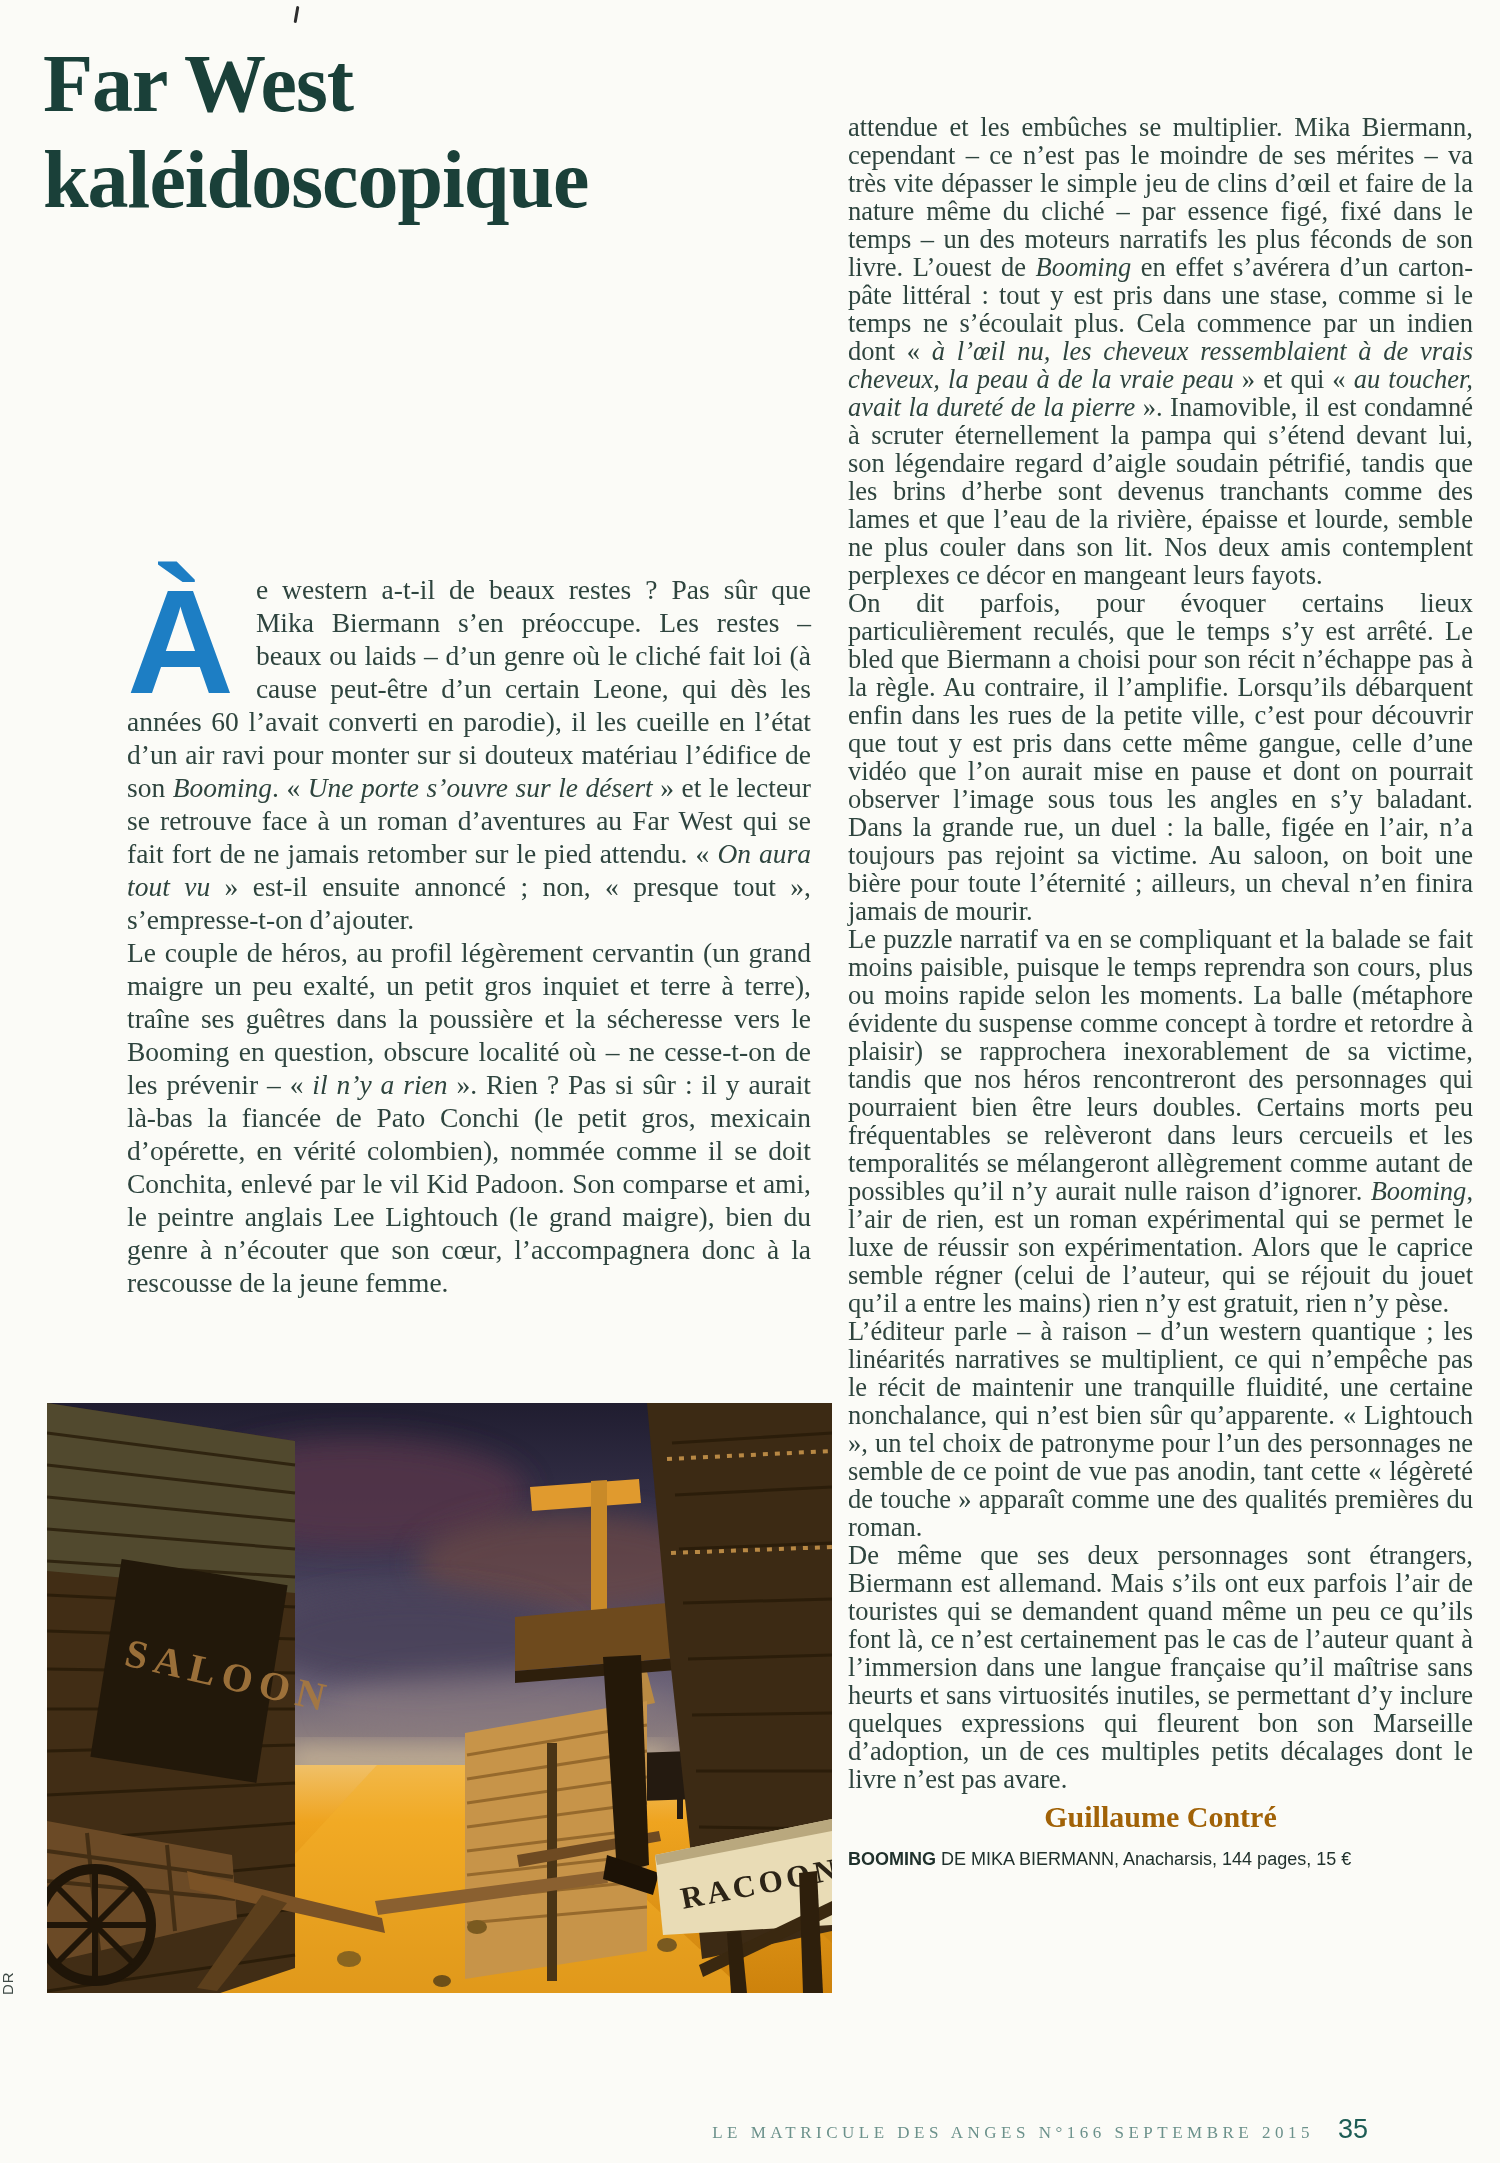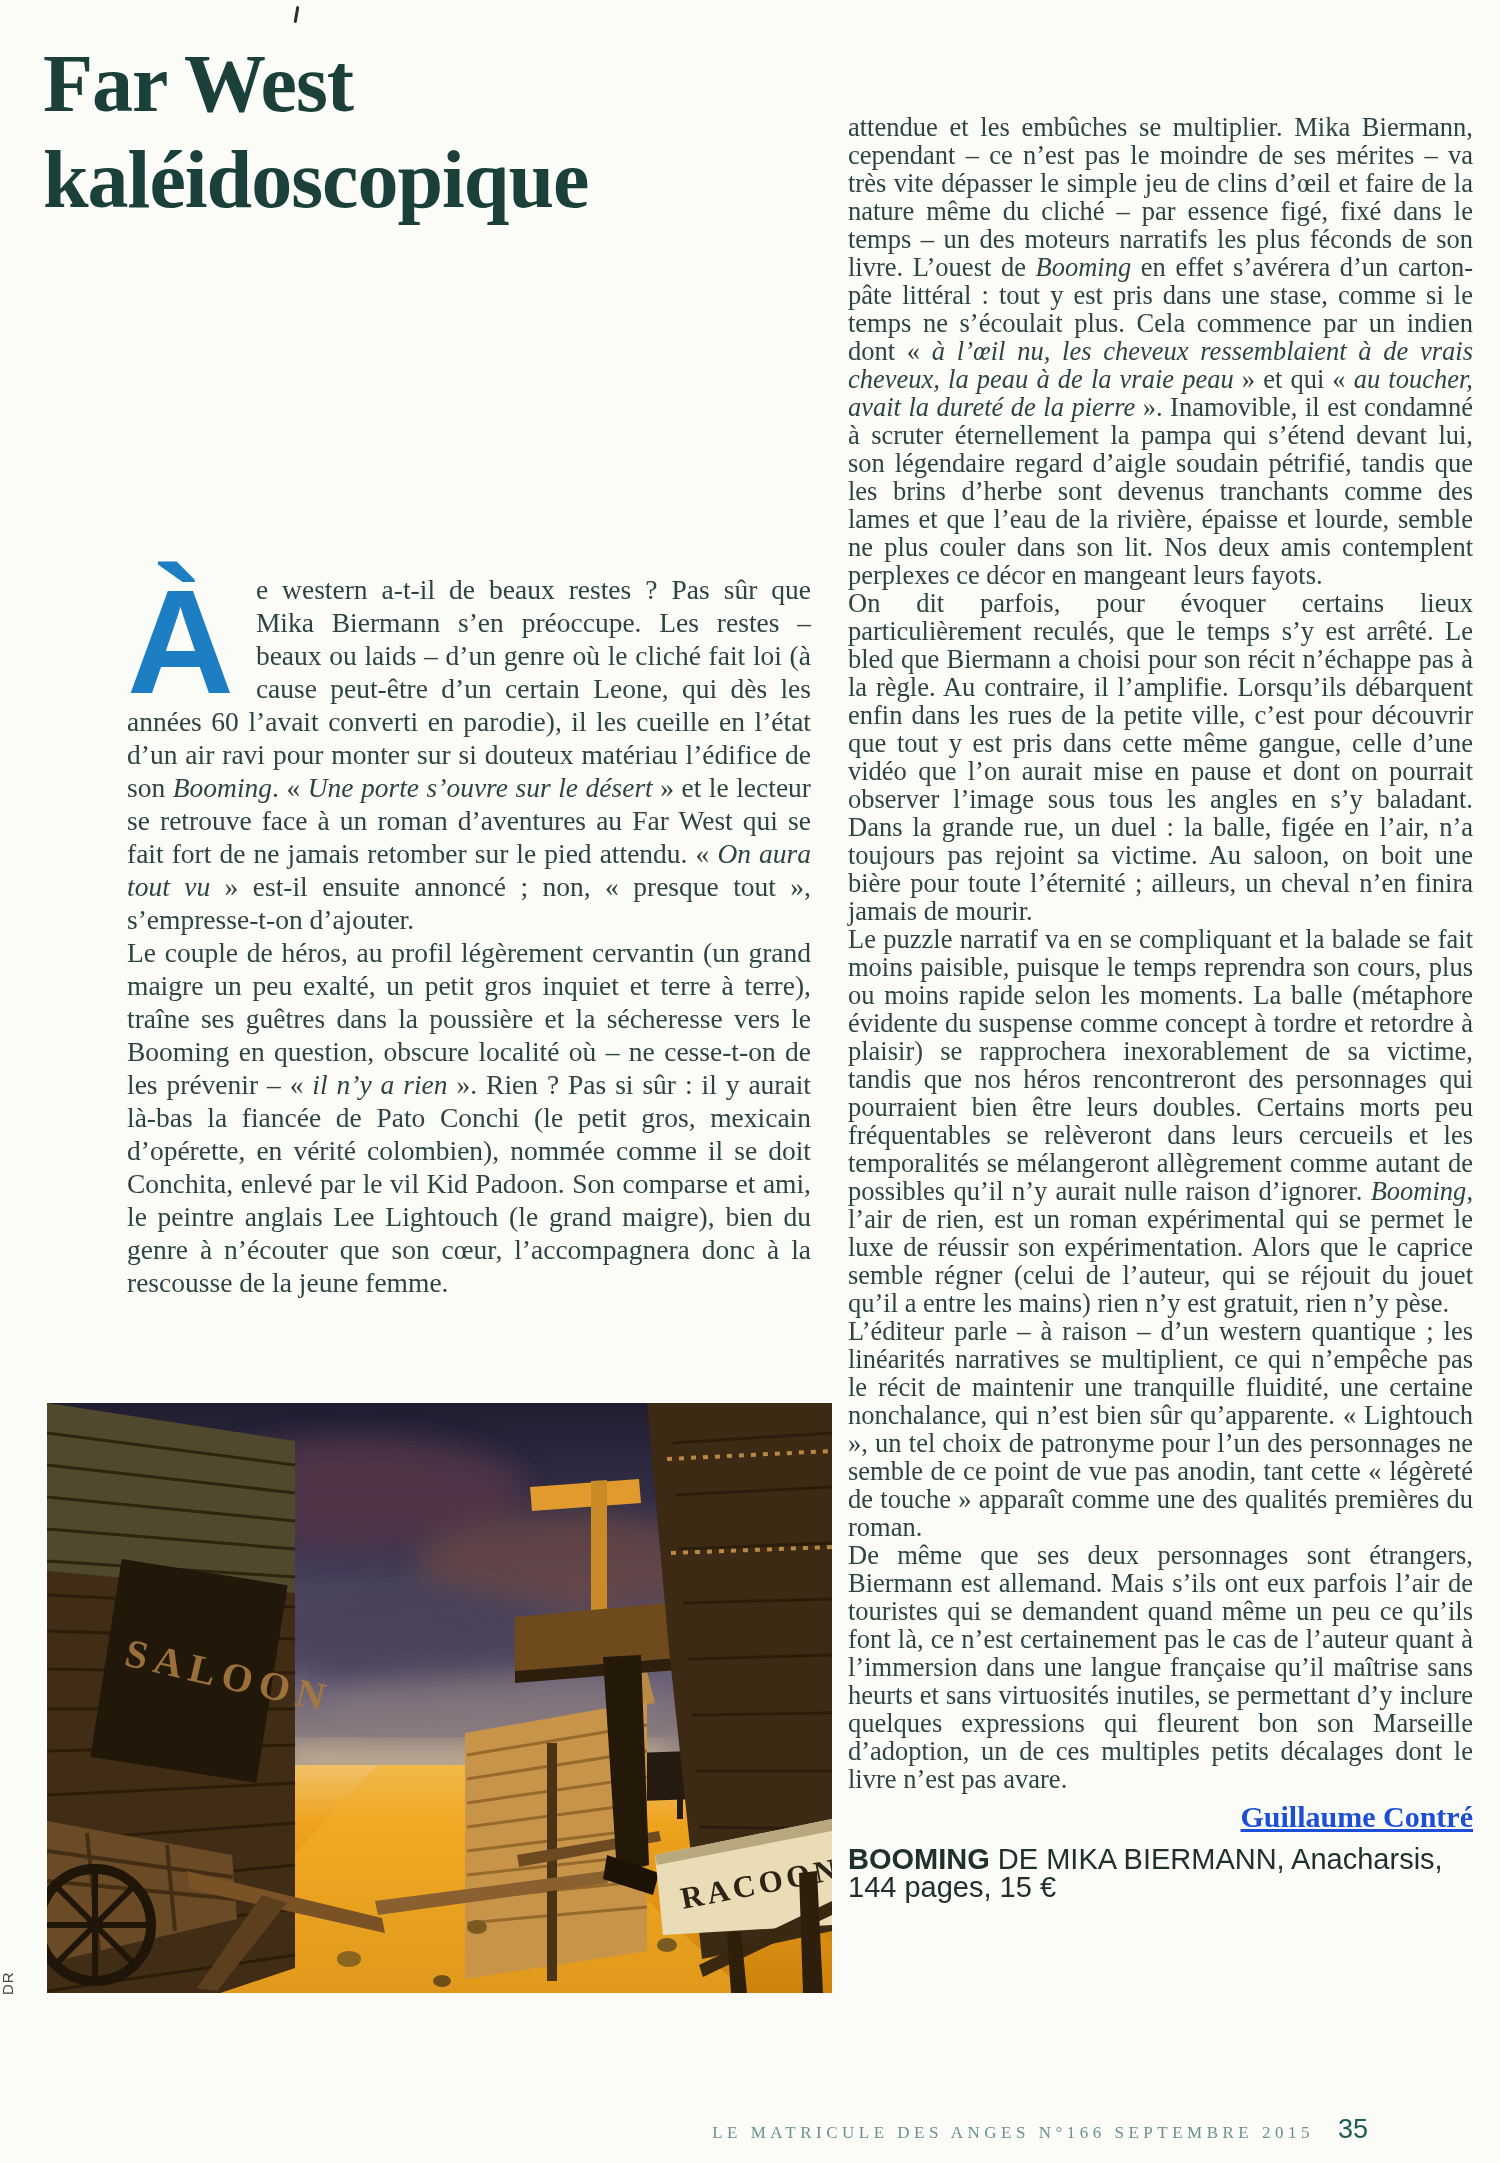--- a/index.html
+++ b/index.html
@@ -25,27 +25,27 @@
   .col-left  { left:127px; top:573px; width:684px; font-size:27.5px; line-height:33px; }
   .col-right { left:848px; top:113px; width:625px; font-size:26.5px; line-height:28px; }
   .para { margin:0; text-align:justify; }
   .dropcap {
     float:left;
     font-family:"Liberation Sans", sans-serif; font-weight:bold;
     color:#1d7ec4; font-size:148px; line-height:118px;
     padding:10px 22px 0 0;
   }
   .byline {
-    margin-top:10px; text-align:right;
-    font-weight:bold; font-size:30px; color:#1d4ed8;text-decoration:underline;
+    margin-top:10px; text-align:center;
+    font-weight:bold; font-size:30px; color:#a16207;
   }
   .bookref {
     margin-top:14px;
     font-family:"Liberation Sans", sans-serif;
-    font-size:29px; color:#20312c;
+    font-size:18px; color:#20312c;
   }
   .bookref .bold { font-weight:bold; }
   .photo {
     position:absolute; left:47px; top:1403px; width:785px; height:590px;
     margin:0; background:#d98f18;
   }
   .photo svg { display:block; width:100%; height:100%; }
   .photo-credit {
     position:absolute; left:16px; top:1978px;
     transform:rotate(-90deg); transform-origin:left bottom;

